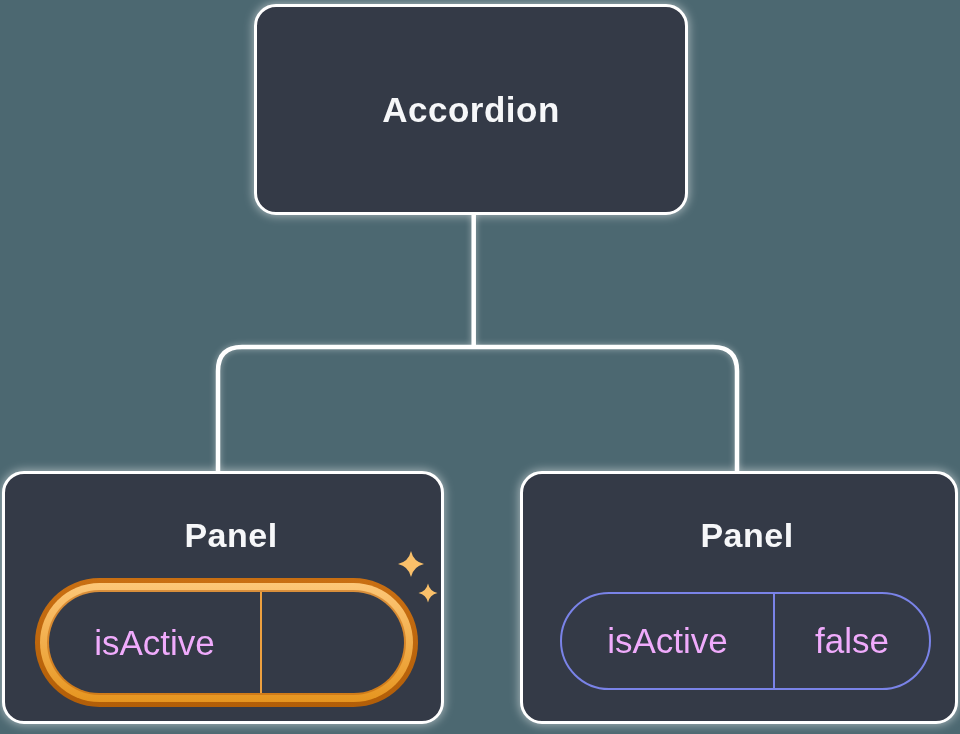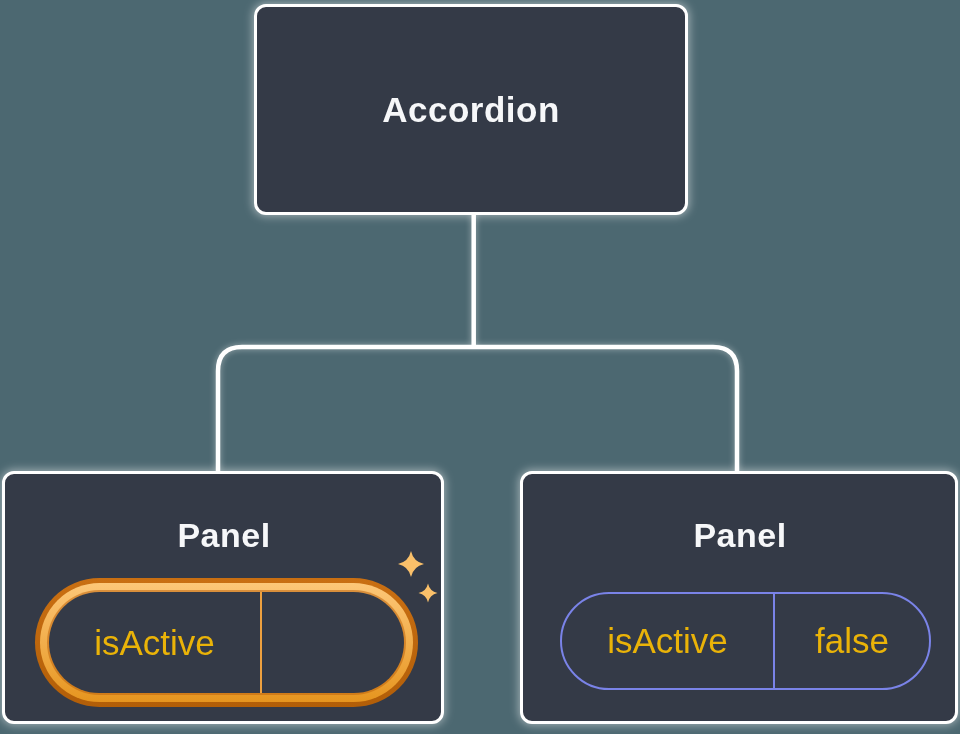--- a/index.html
+++ b/index.html
@@ -13,57 +13,57 @@
     height: 734px;
     background: #4C6871;
     overflow: hidden;
   }
 
   
   .card {
     position: absolute;
     background: #343A47;
     border: 3px solid #FFFFFF;
-    border-radius: 12px;
+    border-radius: 22px;
     box-shadow: 0 0 10px 1px rgba(255,255,255,0.5);
     box-sizing: border-box;
   }
   .card-root {
     left: 254px; top: 4px;
     width: 434px; height: 211px;
     display: flex; align-items: center; justify-content: center;
   }
   .card-title {
     color: #F6F7F9;
     font-size: 35px;
     font-weight: 600;
     letter-spacing: 0.5px;
   }
   .card-panel-left  { left: 2px;   top: 471px; width: 442px; height: 253px; }
   .card-panel-right { left: 520px; top: 471px; width: 438px; height: 253px; }
   .panel-title {
     position: absolute;
-    top: 42px; left: 1px;
+    top: 42px; left: 8px;
     width: 100%;
     text-align: center;
     color: #F6F7F9;
     font-size: 34px;
     font-weight: 600;
     letter-spacing: 0.5px;
   }
 
   
   .connectors {
     position: absolute;
     left: 0; top: 0;
     filter: drop-shadow(0 0 3px rgba(255,255,255,0.45));
   }
 
   
-  .pill-text { color: #eab308; font-size: 35px; }
+  .pill-text { color: #f0abfc; font-size: 35px; }
   .pill-cell {
     display: flex; align-items: center; justify-content: center;
     box-sizing: border-box;
   }
 
   
   .ring-outer {
     position: absolute;
     left: 30px; top: 104px;
     width: 383px; height: 129px;

